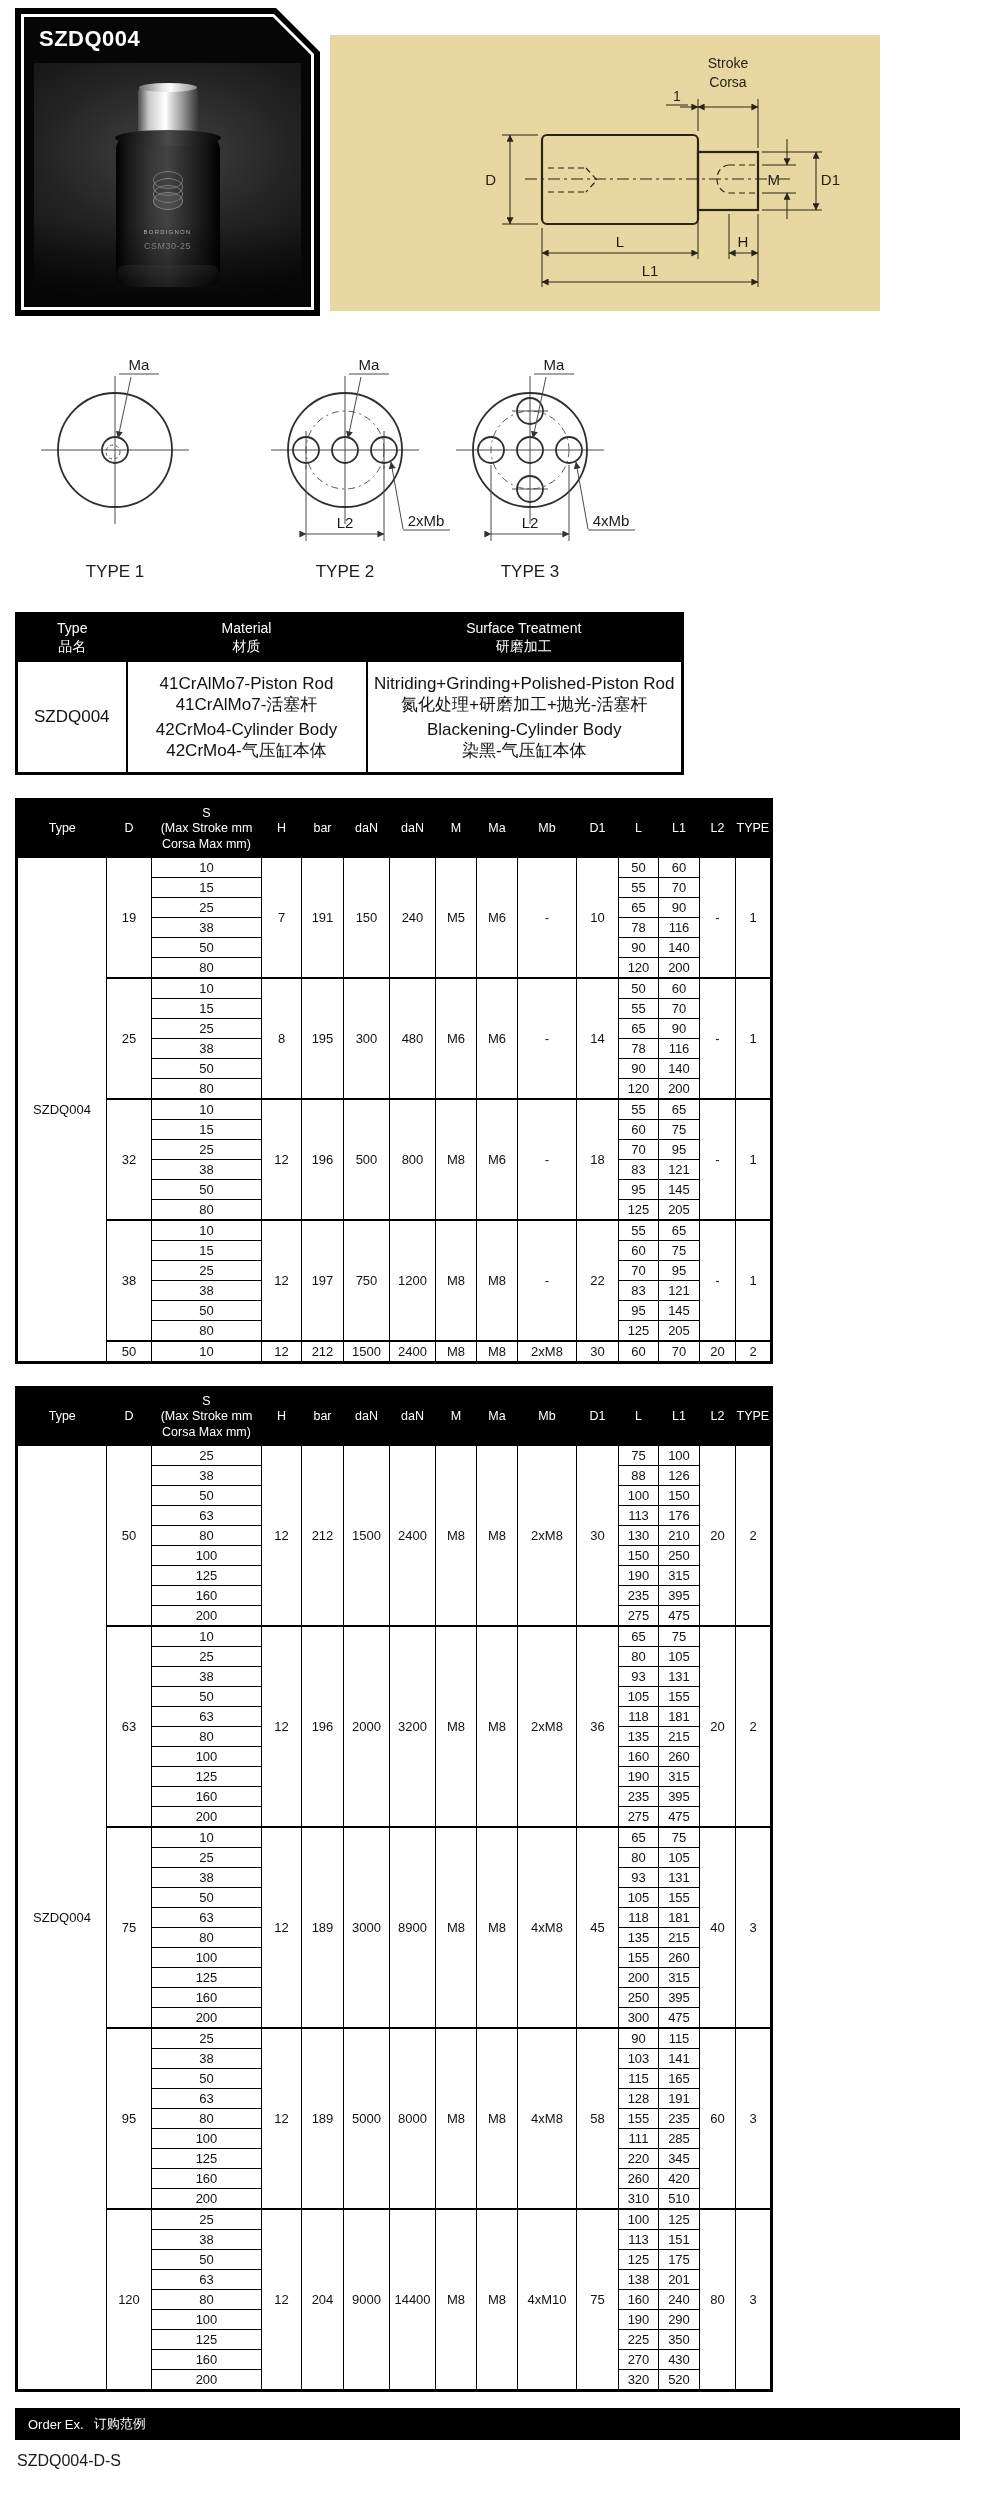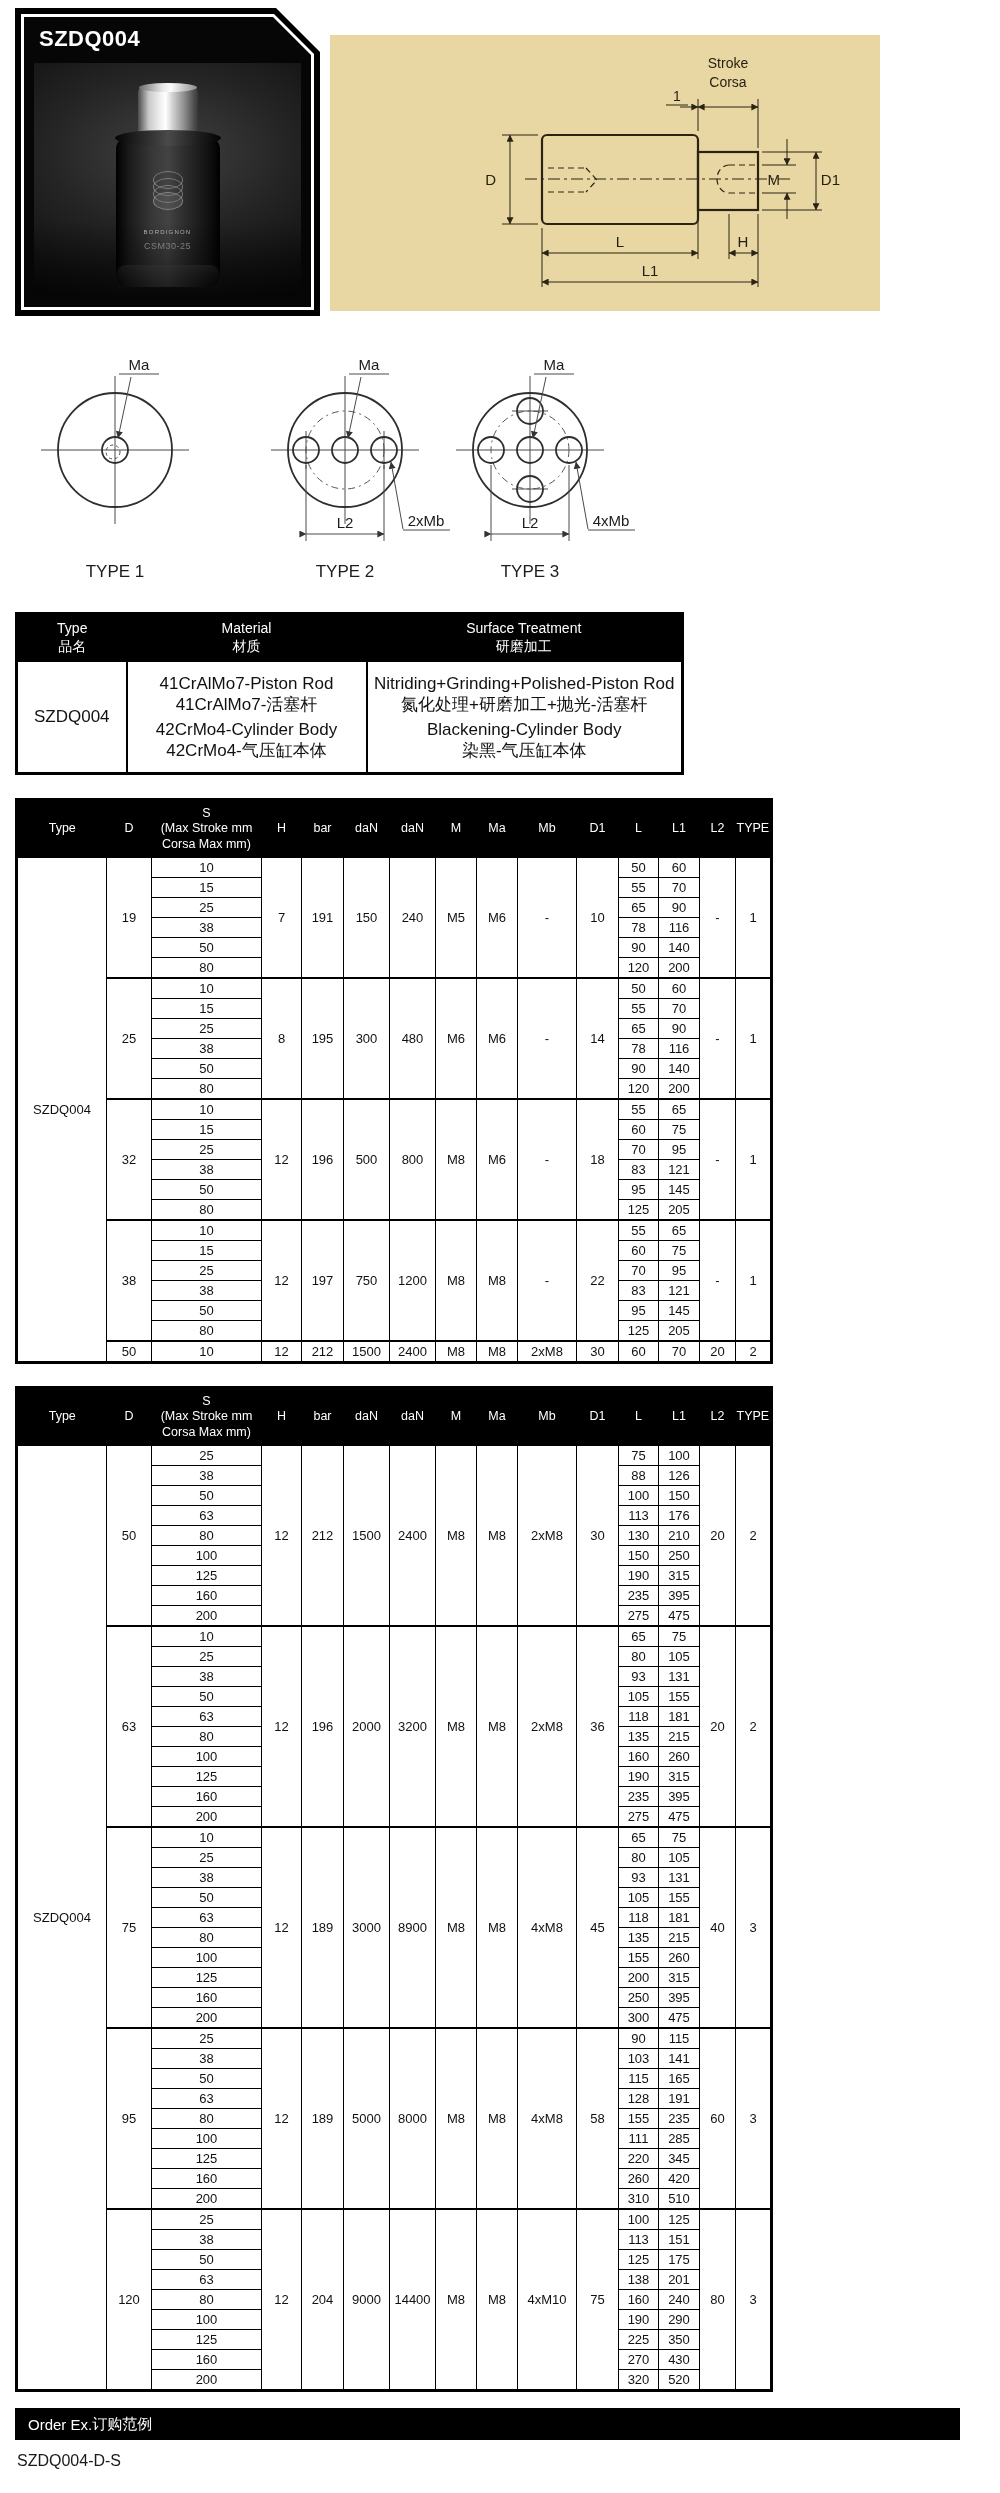--- a/index.html
+++ b/index.html
@@ -70,21 +70,21 @@
   .spec th{background:#000;color:#fff;font-weight:400;font-size:12.5px;line-height:1.25;border:0;
     white-space:pre-line;vertical-align:middle;padding:0 1px;}
   .spec td{border:1px solid #000;text-align:center;vertical-align:middle;height:19px;padding:0 1px;
     font-size:13px;line-height:1;}
   .spec tr.bs td{border-top:2.5px solid #000;}
   .spec1{top:798px;}
   .spec2{top:1386px;}
 
   
   .order-bar{position:absolute;left:15px;top:2408px;width:945px;height:32px;background:#000;color:#fff;
-    display:flex;align-items:center;padding-left:13px;box-sizing:border-box;font-size:15px;}
+    display:flex;align-items:center;gap:10px;padding-left:13px;box-sizing:border-box;font-size:13px;}
   .order-ex{position:absolute;left:17px;top:2452px;font-size:16px;color:#1a1a1a;}
 </style>
 </head>
 <body>
 
 <div class="page">
 
   <div class="photo-frame">
     <div class="frame-white">
       <div class="frame-inner">

